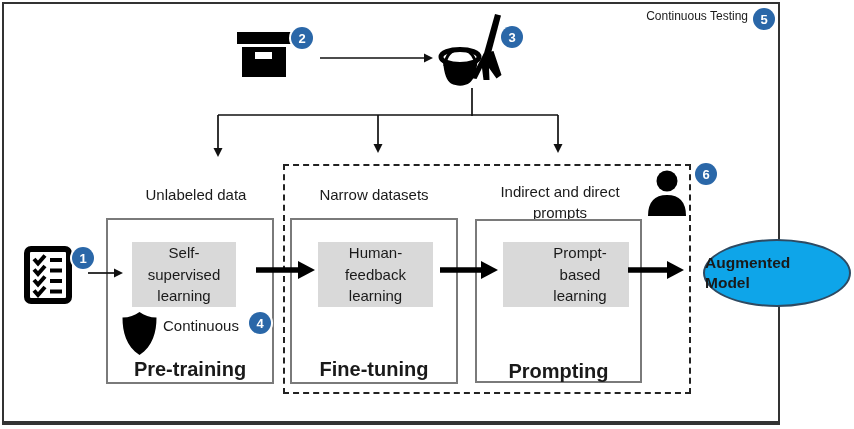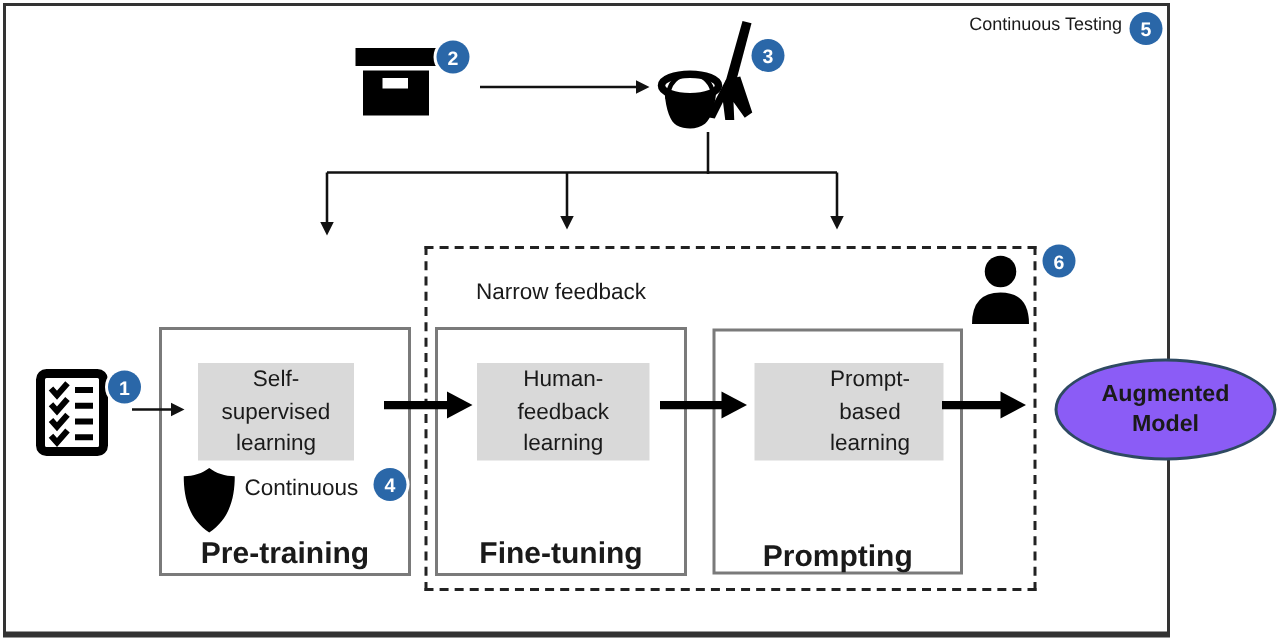--- a/index.html
+++ b/index.html
@@ -27,22 +27,22 @@
   .data-label{font-size:15px;text-align:center;z-index:2;line-height:21px;}
   .stage-label{font-weight:bold;font-size:20px;text-align:center;z-index:3;}
   .adv{left:163px;top:316px;width:96px;font-size:15px;line-height:19px;z-index:3;}
   .ct-label{left:600px;top:9px;width:148px;text-align:right;font-size:12px;z-index:2;}
   
   .badge{width:22px;height:22px;border-radius:50%;background:#2a67a8;color:#fff;
          font-size:13px;font-weight:bold;display:flex;align-items:center;justify-content:center;
          box-shadow:0 0 0 2px #fff;z-index:6;}
   
   .ellipse{left:703px;top:239px;width:148px;height:68px;border-radius:50%;
-           border:2px solid #2e4a62;background:#8b5cf6;box-sizing:border-box;z-index:5;
-           display:flex;flex-direction:column;align-items:center;justify-content:center;
+           border:2px solid #2e4a62;background:#0ea5e9;box-sizing:border-box;z-index:5;
+           display:flex;flex-direction:column;align-items:flex-start;justify-content:center;
            font-weight:bold;font-size:15.5px;line-height:20px;text-align:center;}
   .icon{z-index:3;line-height:0;}
   .connectors{left:0;top:0;width:854px;height:429px;z-index:4;pointer-events:none;}
 </style>
 </head>
 <body>
 
 <div class="canvas">
 
   <div class="abs frame"></div>
@@ -90,21 +90,26 @@
   <span class="abs icon" style="left:646px;top:170px;">
     <svg width="42" height="46" viewBox="0 0 42 46">
       <circle cx="21" cy="11" r="10.5" fill="#000"></circle>
       <path d="M2 46 Q2 25 21 25 Q40 25 40 46 Z" fill="#000"></path>
     </svg>
   </span>
   <div class="abs badge" style="left:695px;top:163px;">6</div>
 
   <div class="abs dashed"></div>
 
-  <div class="abs data-label" style="left:294px;top:184px;width:160px;">Narrow feedback</div>
+  <div class="abs data-label" style="left:116px;top:184px;width:160px;">Unlabeled data</div>
+  <div class="abs data-label" style="left:294px;top:184px;width:160px;">Narrow datasets</div>
+  <div class="abs data-label" style="left:480px;top:181px;width:160px;">
+    <div>Indirect and direct</div>
+    <div>prompts</div>
+  </div>
 
   <div class="abs stage-box box-pre"></div>
   <div class="abs stage-box box-fine"></div>
   <div class="abs stage-box box-prompt"></div>
 
   <div class="abs gray g1">
     <div>Self-</div>
     <div>supervised</div>
     <div>learning</div>
   </div>

